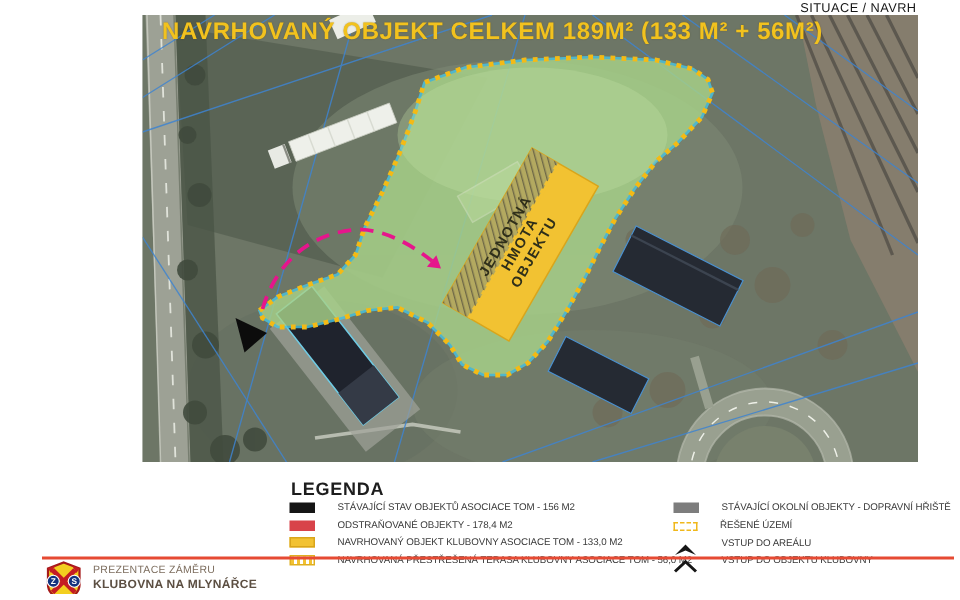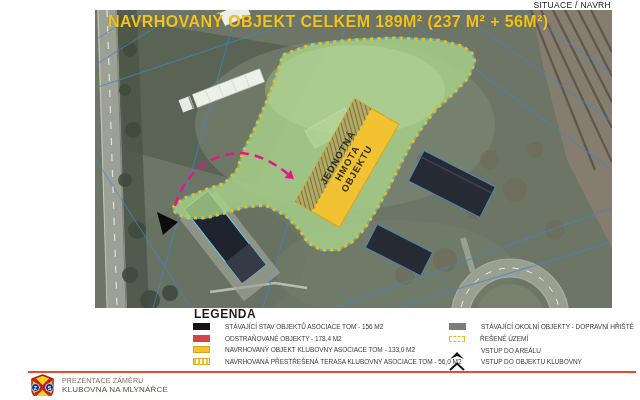--- a/index.html
+++ b/index.html
@@ -12,38 +12,38 @@
   .map svg{position:absolute;left:0;top:0;}
   .map-title{position:absolute;left:13px;top:3px;width:500px;font-size:16px;font-weight:bold;
              color:#f2c21e;letter-spacing:.4px;white-space:nowrap;text-shadow:0 0 1px rgba(80,60,0,.45);}
   .area-label{position:absolute;left:180px;top:58px;font-size:9px;font-weight:bold;color:#161616;
               letter-spacing:.2px;white-space:nowrap;}
   .building-label{position:absolute;left:252px;top:153px;transform:translate(-50%,-50%) rotate(-60deg);
                   text-align:center;color:#2f2f1a;font-weight:bold;font-size:9.5px;line-height:11px;
                   letter-spacing:1px;white-space:nowrap;}
   .building-label span{display:block;}
   
-  .legend{position:absolute;left:0;top:304px;width:640px;height:62px;border-radius:30px;}
+  .legend{position:absolute;left:0;top:316px;width:640px;height:62px;border-radius:30px;}
   .legend-heading{position:absolute;left:194px;top:3px;font-size:12px;font-weight:bold;color:#1d1d1d;letter-spacing:.5px;}
   .lrow{position:absolute;height:9px;display:flex;align-items:center;}
   .sw{display:inline-block;width:17px;height:7px;margin-right:15px;flex:none;}
   .sw-black{background:#151515;}
   .sw-red{background:#d8434a;}
   .sw-yellow{background:#f2c232;border:1px solid #d9a51b;width:15px;height:5px;}
   .sw-hatch{background:repeating-linear-gradient(90deg,#f2c232 0 2px,#ffffff 2px 4px);
             border:1px solid #e0af1f;width:15px;height:5px;}
   .sw-gray{background:#7d7d7d;}
   .sw-dashed{background:transparent;border:1.5px dashed #f0b81c;width:14px;height:4px;}
   .sw-icon{display:inline-block;width:16px;height:9px;margin-right:16px;flex:none;}
   .ltxt{font-size:6.5px;color:#3a3a3a;letter-spacing:-.05px;white-space:nowrap;}
   
   .footer-rule{position:absolute;left:28px;top:371px;width:608px;height:2px;background:#e64a33;}
   .footer-logo{position:absolute;left:29px;top:374px;width:27px;height:27px;}
   .footer-line1{position:absolute;left:62px;top:377px;font-size:7px;color:#7d6e5f;letter-spacing:.2px;}
-  .footer-line2{position:absolute;left:62px;top:385px;font-size:8px;font-weight:normal;color:#5c4f42;letter-spacing:.2px;}
+  .footer-line2{position:absolute;left:62px;top:385px;font-size:8px;font-weight:bold;color:#5c4f42;letter-spacing:.2px;}
 </style>
 </head>
 <body>
 
 <div class="page">
 
   <div class="corner-label">SITUACE / NAVRH</div>
 
   <div class="map">
     <svg width="517" height="298" viewBox="0 0 517 298">
@@ -166,21 +166,21 @@
       </g>
 
       <g>
         <path d="M80,196 C84,182 92,168 104,158 C116,148 132,143 146,143 C162,144 178,152 193,164" fill="none" stroke="#e6158c" stroke-width="2.5" stroke-dasharray="9 6"></path>
         <polygon points="199,169 189.6,167.9 195.9,160.1" fill="#e6158c"></polygon>
       </g>
 
       <polygon points="62,202 83,212 68,225" fill="#0c0c0c"></polygon>
     </svg>
 
-    <div class="map-title">NAVRHOVANÝ OBJEKT CELKEM 189M² (237 M² + 56M²)</div>
+    <div class="map-title">NAVRHOVANÝ OBJEKT CELKEM 189M² (133 M² + 56M²)</div>
     <div class="building-label">
       <span>JEDNOTNÁ</span>
       <span>HMOTA</span>
       <span>OBJEKTU</span>
     </div>
   </div>
 
   <div class="legend">
     <div class="legend-heading">LEGENDA</div>
 

